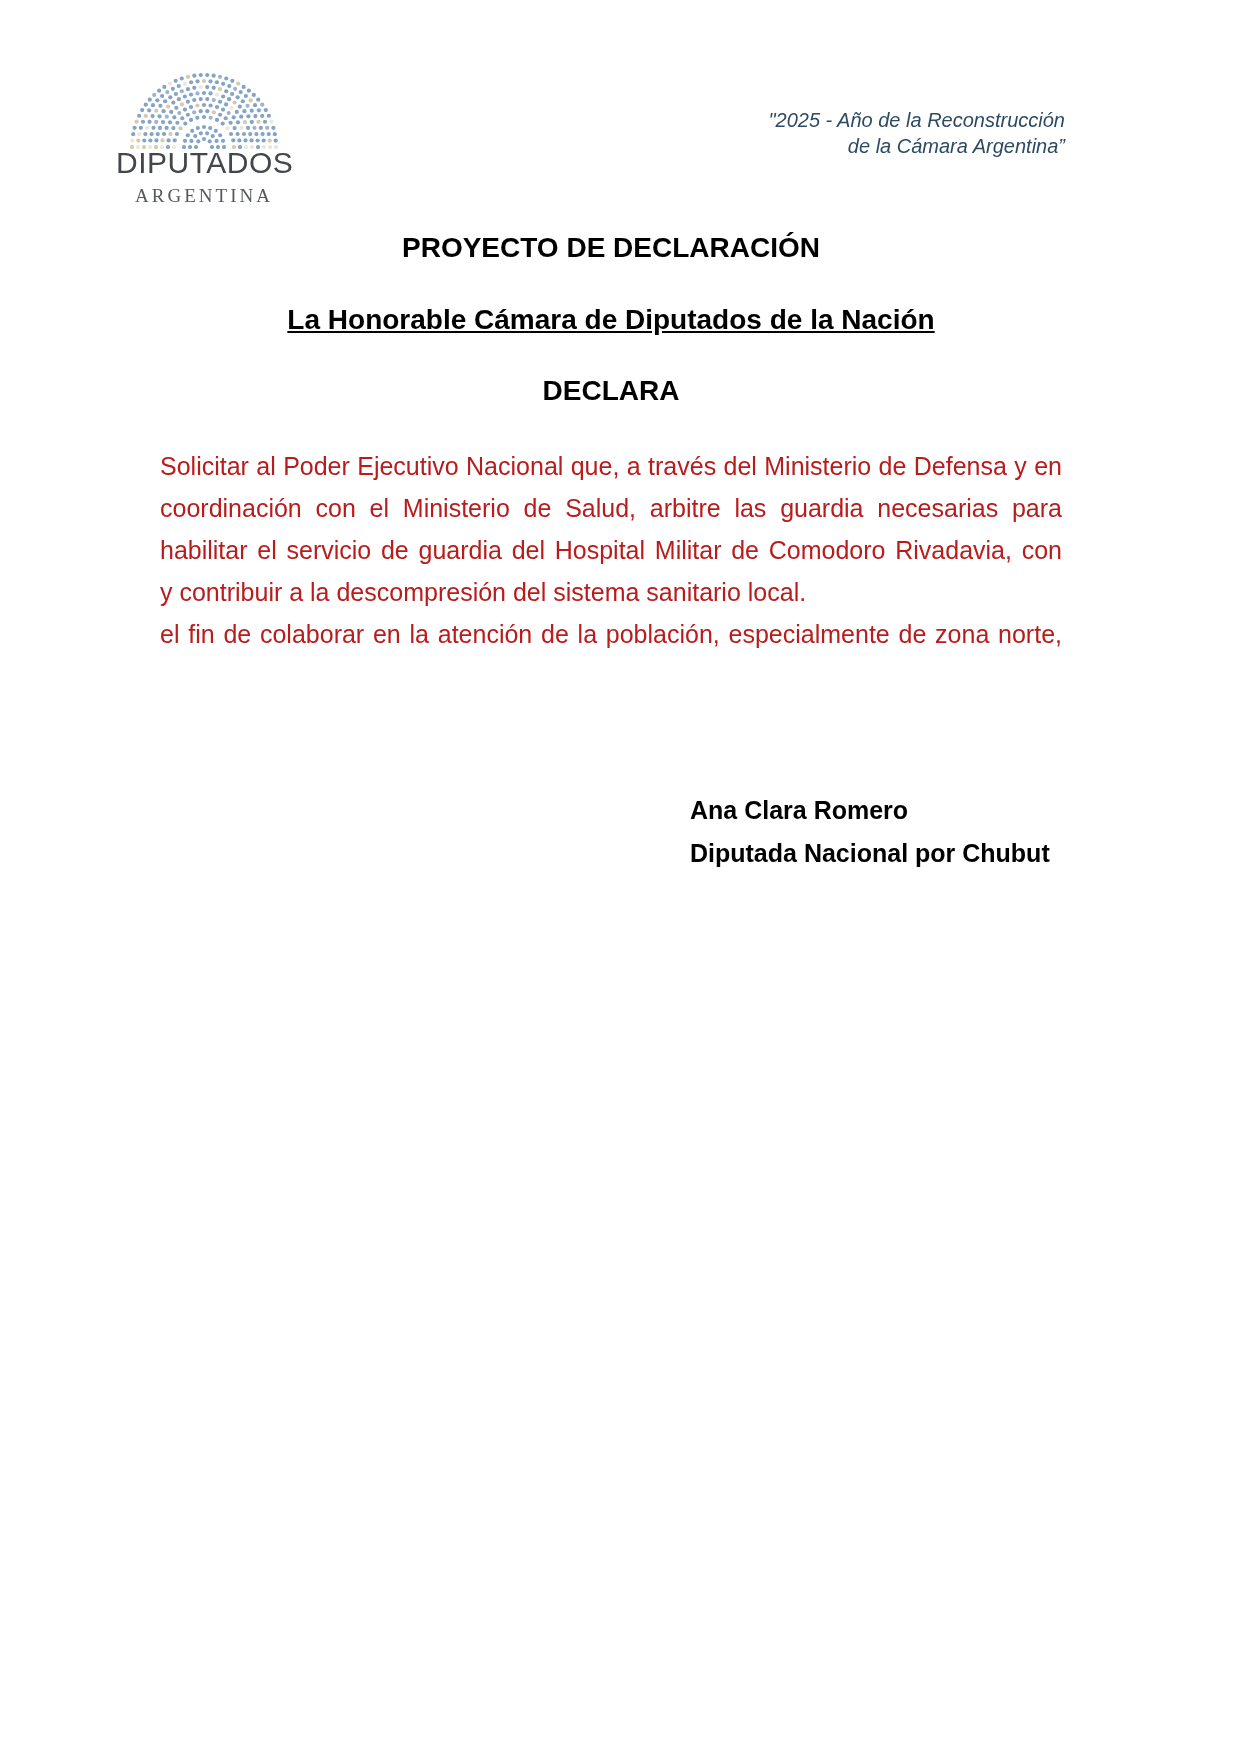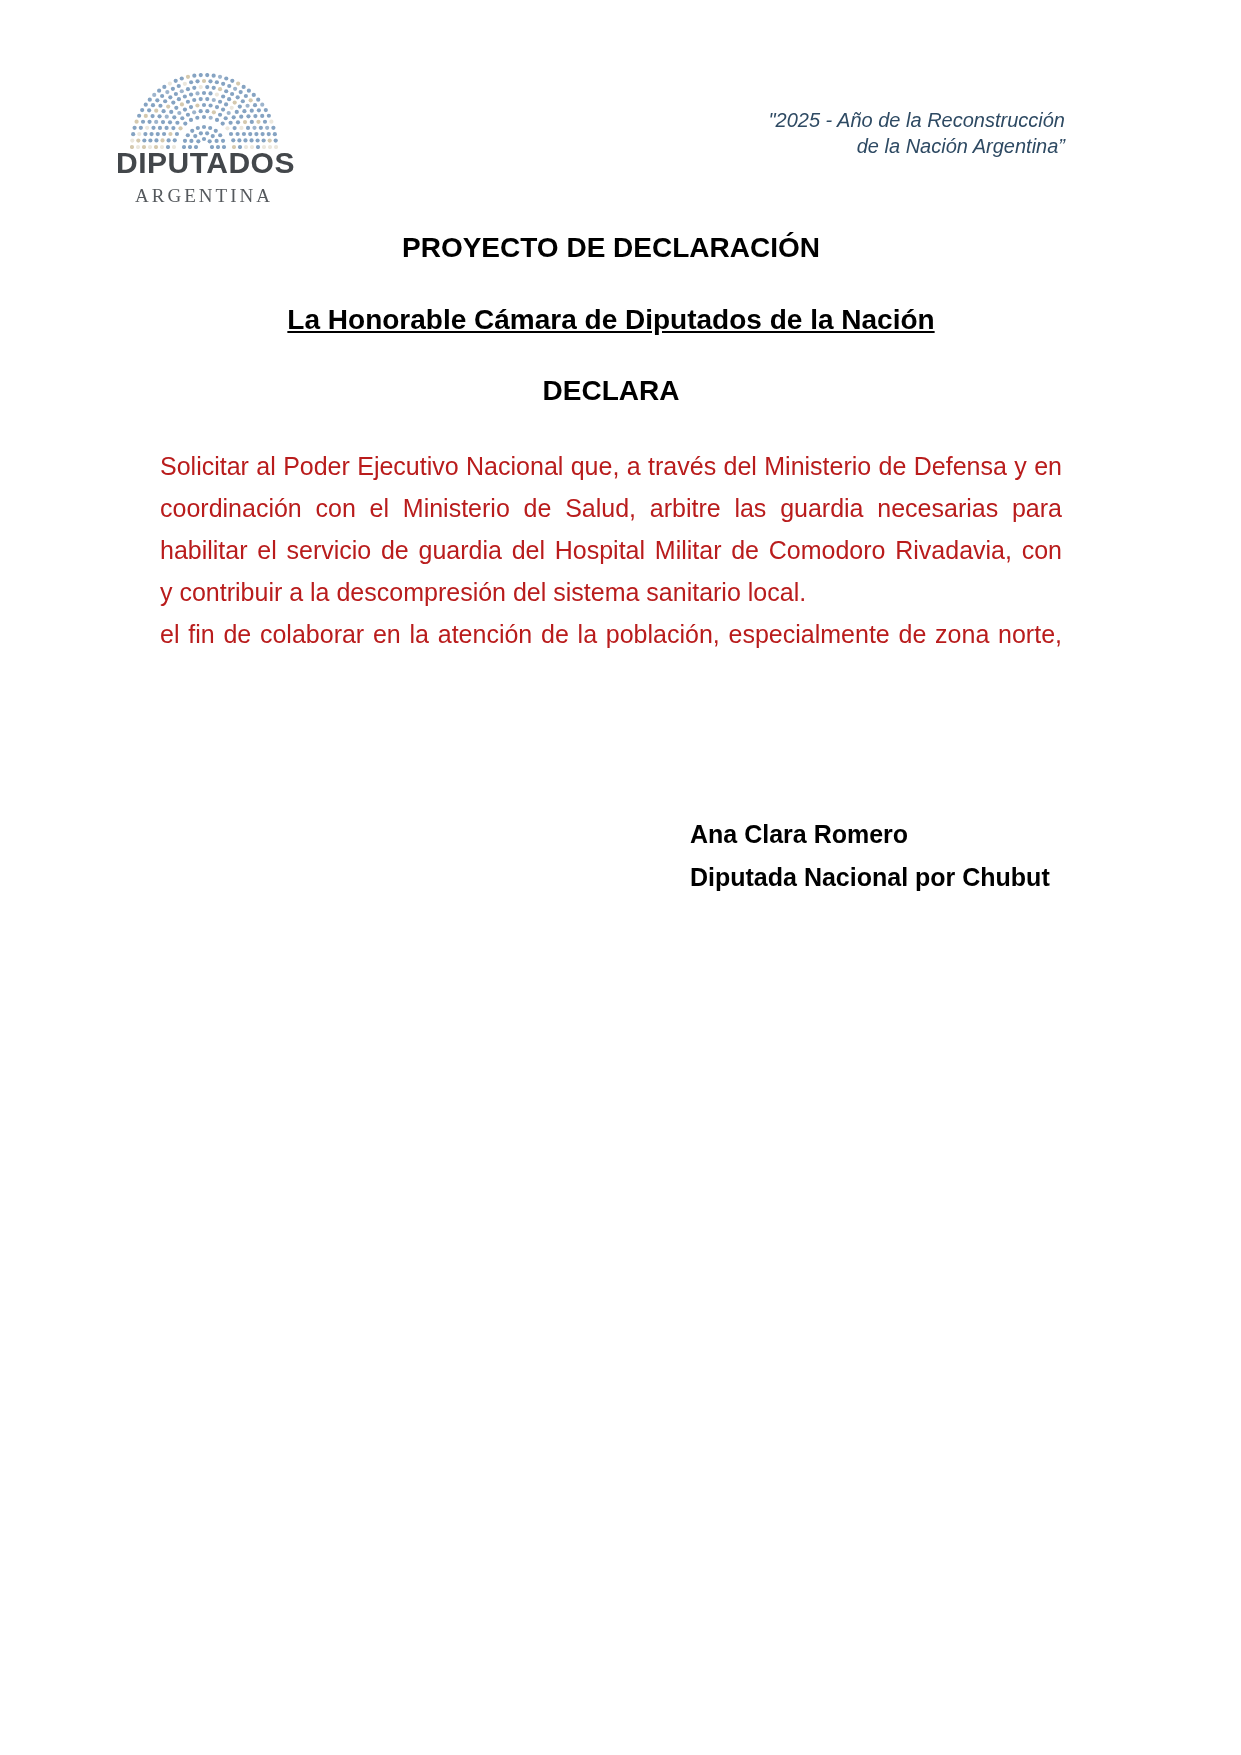--- a/index.html
+++ b/index.html
@@ -17,21 +17,21 @@
   .logo-svg{
     position:absolute;
     left:130px; top:73px;
     width:148px; height:76px;
   }
   .logo-title{
     position:absolute;
     left:116px; top:147px; width:176px;
     text-align:center;
     font-size:30px; line-height:32px;
-    font-weight:700;
+    font-weight:400;
     letter-spacing:0.5px;
     color:#43474b;
   }
   .logo-subtitle{
     position:absolute;
     left:116px; top:185px; width:176px;
     text-align:center;
     font-size:19px; line-height:22px;
     font-weight:500;
     letter-spacing:3px;
@@ -78,21 +78,20 @@
   }
 
   
   .signature{
     position:absolute;
     left:690px; top:789px;
     font-weight:bold;
     font-size:25px; line-height:43px;
     color:#000000;
     white-space:nowrap;
-    margin-top:24px;
   }
 </style>
 </head>
 <body>
 
 <div class="page">
 
   <svg class="logo-svg" viewBox="0 0 148 76">
       <circle cx="82.00" cy="74.00" r="2.1" fill="#85a3c2"></circle>
       <circle cx="79.66" cy="68.34" r="2.1" fill="#85a3c2"></circle>
@@ -321,21 +320,21 @@
       <circle cx="4.59" cy="54.85" r="2.1" fill="#85a3c2"></circle>
       <circle cx="3.16" cy="61.14" r="2.1" fill="#85a3c2"></circle>
       <circle cx="2.29" cy="67.55" r="2.1" fill="#ebe7dd"></circle>
       <circle cx="2.00" cy="74.00" r="2.1" fill="#d5c9ae"></circle>
     </svg>
   <div class="logo-title">DIPUTADOS</div>
   <div class="logo-subtitle">ARGENTINA</div>
 
   <div class="motto">
     <div>"2025 - Año de la Reconstrucción</div>
-    <div>de la Nación Argentina”</div>
+    <div>de la Cámara Argentina”</div>
   </div>
 
   <div class="heading h1">PROYECTO DE DECLARACIÓN</div>
   <div class="heading h2">La Honorable Cámara de Diputados de la Nación</div>
   <div class="heading h3">DECLARA</div>
 
   <div class="paragraph">
     <div class="para-line">Solicitar al Poder Ejecutivo Nacional que, a través del Ministerio de Defensa y en</div>
     <div class="para-line">coordinación con el Ministerio de Salud, arbitre las guardia necesarias para</div>
     <div class="para-line">habilitar el servicio de guardia del Hospital Militar de Comodoro Rivadavia, con</div>

